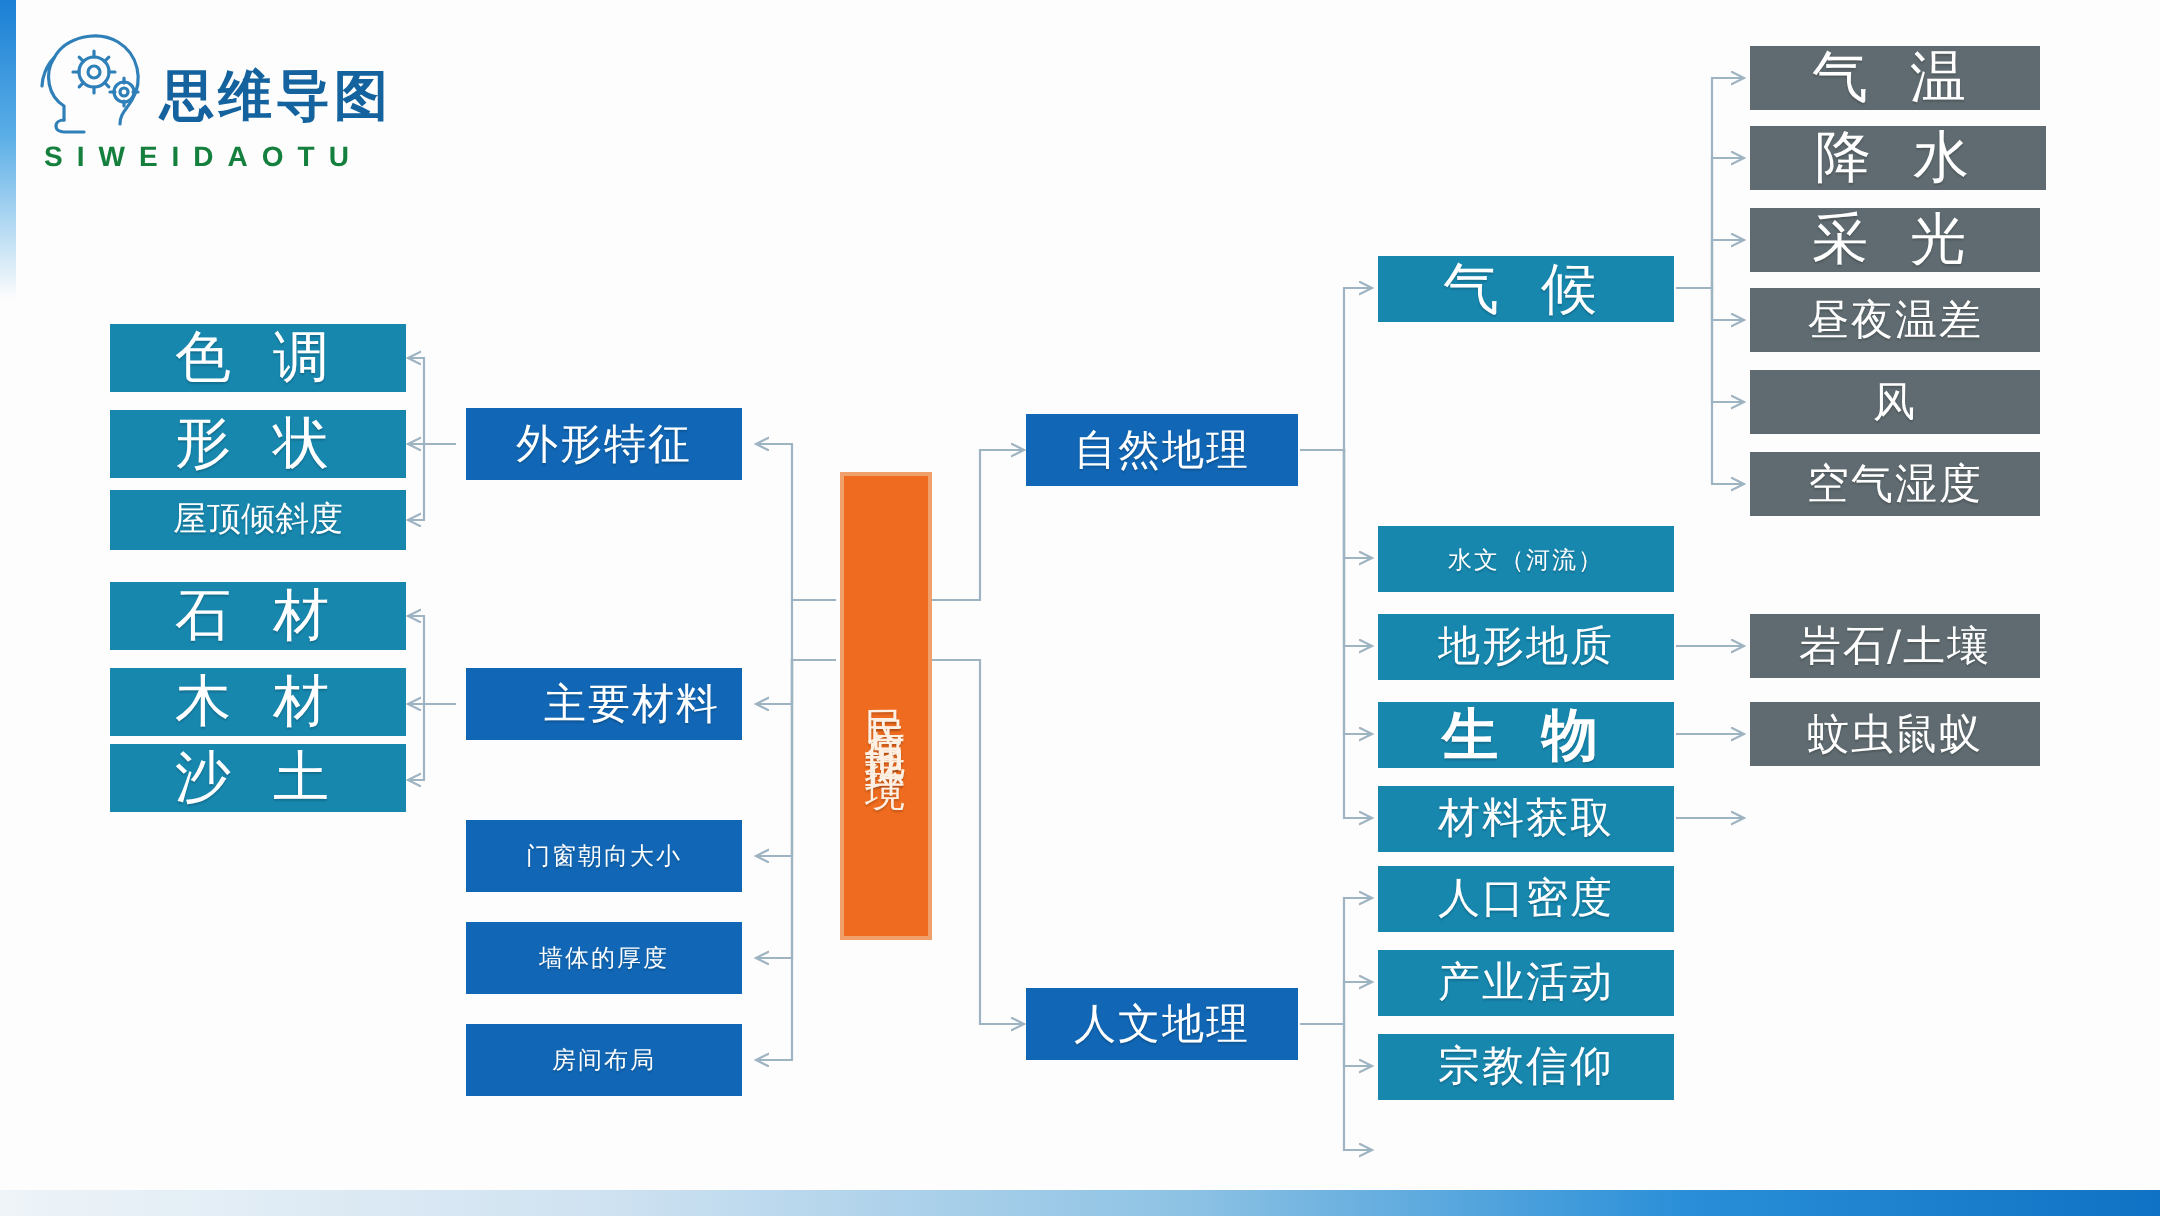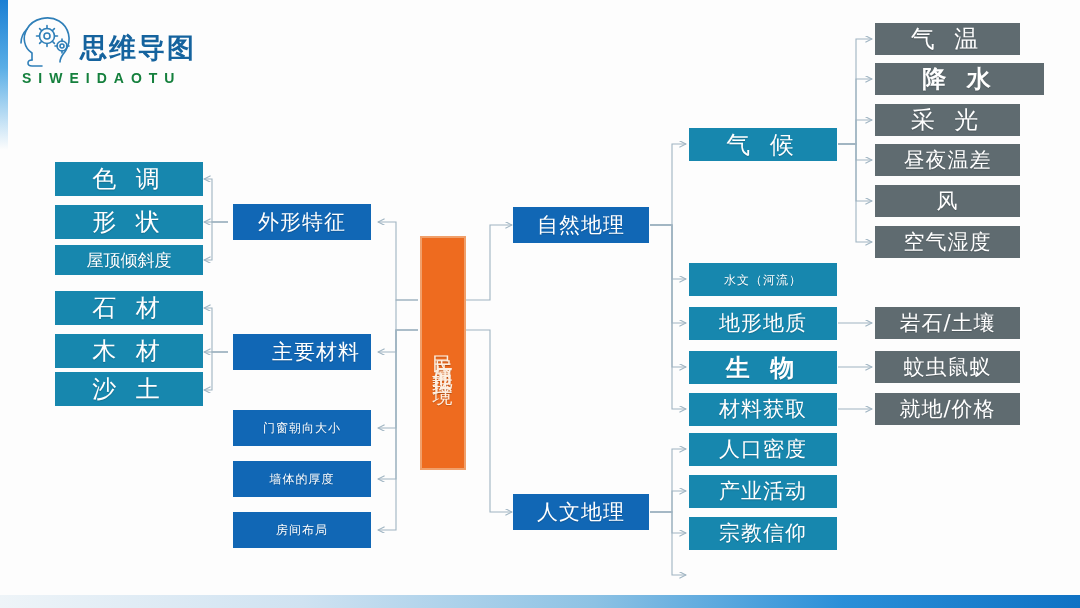--- a/index.html
+++ b/index.html
@@ -60,21 +60,21 @@
   .node.center{
     writing-mode:vertical-rl;
     text-orientation:upright;
     letter-spacing:5px;
     font-size:20px;
     padding-top:6px;
     border:2px solid #f0a06b;
     color:#fdf0e2;
   }
 
-  .fs-lg{font-size:24px;letter-spacing:6px;}
+  .fs-lg{font-size:28px;letter-spacing:6px;}
   .fs-md{font-size:21px;letter-spacing:1px;}
   .fs-sm{font-size:12px;letter-spacing:1px;}
   .fs-xs{font-size:17px;letter-spacing:0px;}
 </style>
 </head>
 <body>
 
 <div id="stage">
 
   <div class="edge-bar-left"></div>
@@ -173,23 +173,22 @@
   <div class="node n-teal fs-sm" style="left:689px;top:263px;width:148px;height:33px;">水文（河流）</div>
   <div class="node n-teal fs-md" style="left:689px;top:307px;width:148px;height:33px;">地形地质</div>
   <div class="node n-teal fs-lg" style="left:689px;top:351px;width:148px;height:33px;font-weight:bold;">生 物</div>
   <div class="node n-teal fs-md" style="left:689px;top:393px;width:148px;height:33px;">材料获取</div>
 
   <div class="node n-teal fs-md" style="left:689px;top:433px;width:148px;height:33px;">人口密度</div>
   <div class="node n-teal fs-md" style="left:689px;top:475px;width:148px;height:33px;">产业活动</div>
   <div class="node n-teal fs-md" style="left:689px;top:517px;width:148px;height:33px;">宗教信仰</div>
 
   <div class="node n-gray fs-lg" style="left:875px;top:23px;width:145px;height:32px;">气 温</div>
-  <div class="node n-gray fs-lg" style="left:875px;top:63px;width:169px;height:32px;font-weight:bold;">降 水</div>
+  <div class="node n-gray fs-lg" style="left:875px;top:63px;width:148px;height:32px;">降 水</div>
   <div class="node n-gray fs-lg" style="left:875px;top:104px;width:145px;height:32px;">采 光</div>
   <div class="node n-gray fs-md" style="left:875px;top:144px;width:145px;height:32px;">昼夜温差</div>
   <div class="node n-gray fs-md" style="left:875px;top:185px;width:145px;height:32px;">风</div>
   <div class="node n-gray fs-md" style="left:875px;top:226px;width:145px;height:32px;">空气湿度</div>
 
   <div class="node n-gray fs-md" style="left:875px;top:307px;width:145px;height:32px;">岩石/土壤</div>
   <div class="node n-gray fs-md" style="left:875px;top:351px;width:145px;height:32px;">蚊虫鼠蚁</div>
-  <div class="node n-gray fs-md" style="left:875px;top:393px;width:145px;height:32px;">就地/价格</div>
 
 </div>
 
 </body></html>

